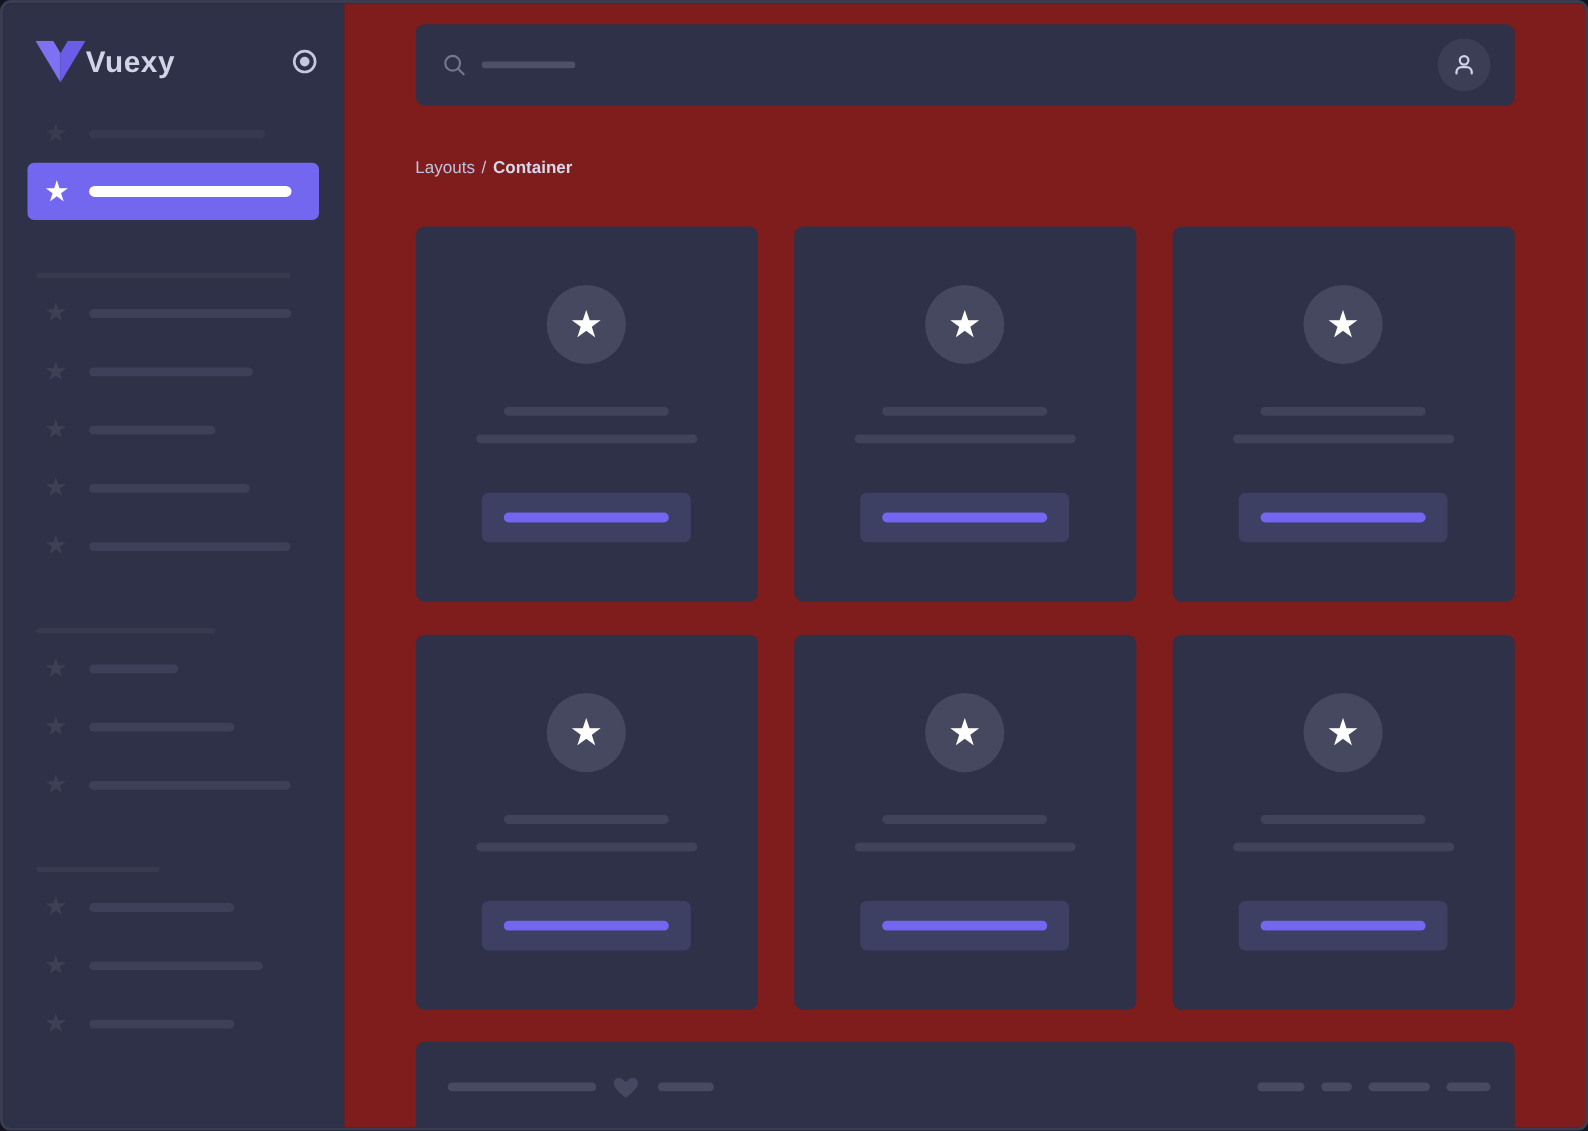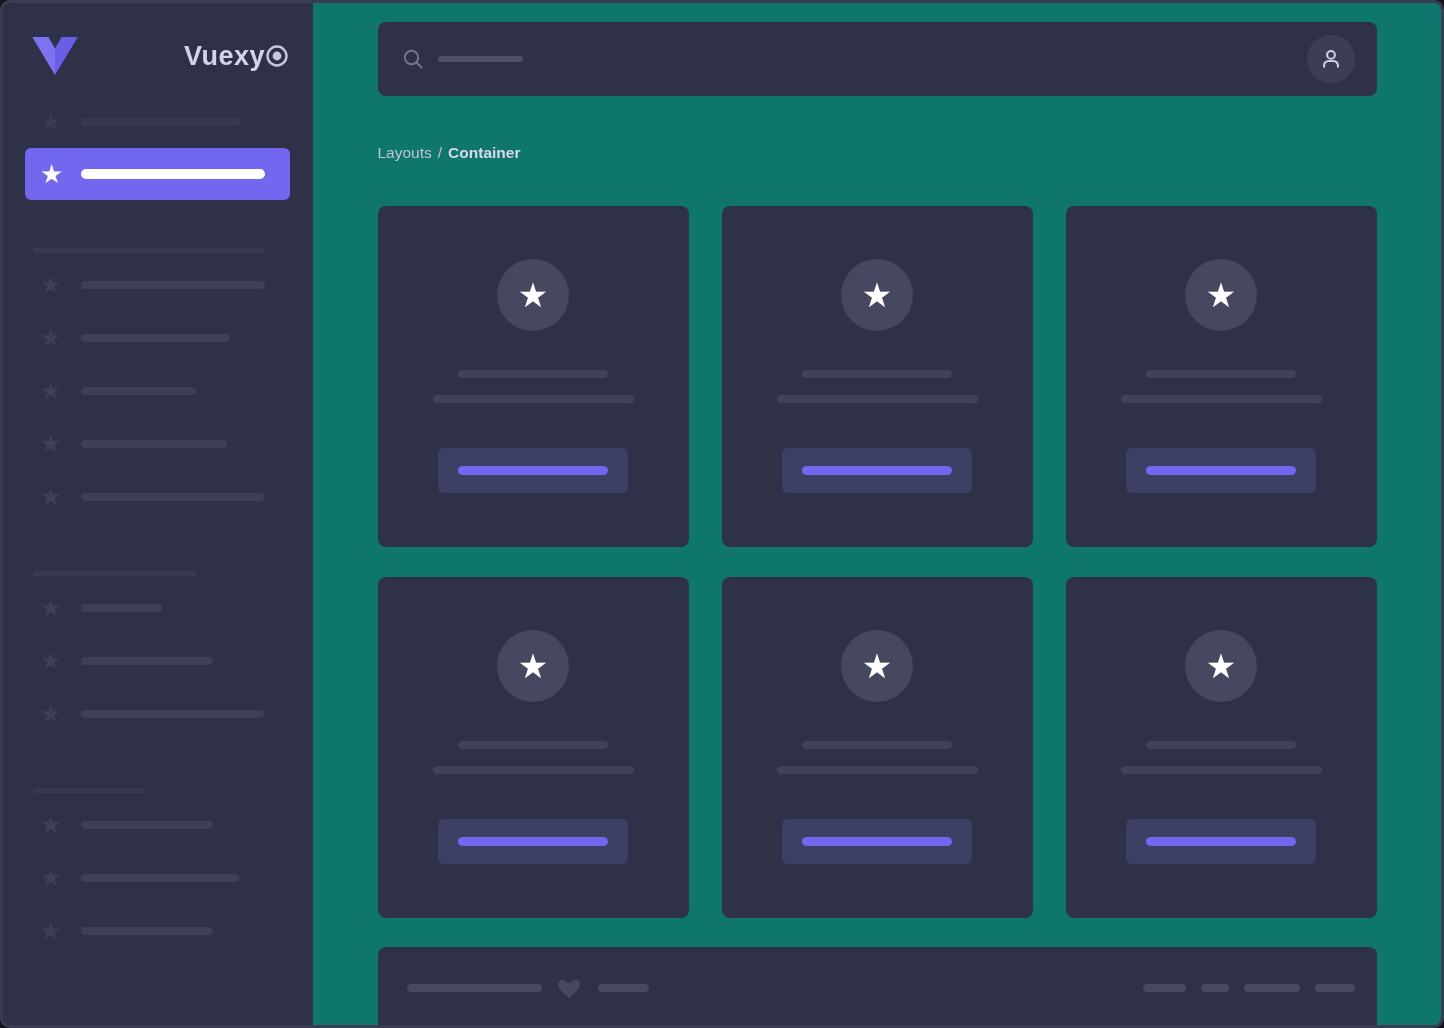--- a/index.html
+++ b/index.html
@@ -3,34 +3,34 @@
 <meta charset="utf-8">
 <style>
   html,body{margin:0;padding:0;background:#131420;font-family:"Liberation Sans",sans-serif;}
   *{box-sizing:border-box;}
   .frame{position:relative;width:1444px;height:1028px;border:3px solid #3a3d52;border-radius:10px;
          overflow:hidden;display:flex;background:#232639;}
   
   .sidebar{width:310px;flex:0 0 310px;background:#2e3147;height:100%;overflow:hidden;}
   .logo-row{display:flex;align-items:center;padding:34px 24px 0 29px;margin-bottom:20px;}
   .logo-v{width:46px;height:38px;flex:0 0 auto;}
-  .logo-text{font-size:27px;font-weight:700;color:#d2d4e8;letter-spacing:.5px;flex:1;text-align:right;}
+  .logo-text{font-size:27px;font-weight:700;color:#d2d4e8;letter-spacing:.5px;flex:1;}
   .pin-icon{width:24px;height:24px;flex:0 0 auto;cursor:pointer;}
   .nav{display:block;}
   .nav-item{height:53px;display:flex;align-items:center;padding-left:37px;cursor:pointer;}
   .nav-item .star{font-size:24px;line-height:24px;width:26px;color:#3e4156;}
   .nav-item.dim .star{color:#3a3d50;}
   .nav-item .bar{height:8px;border-radius:4px;background:#3d4058;margin-left:15px;}
   .nav-item.dim .bar{background:#363950;}
   .nav-item.active{height:52px;margin:0 23px 1px 22px;border-radius:6px;background:#7367f0;padding-left:15px;}
   .nav-item.active .star{color:#ffffff;font-size:26px;}
   .nav-item.active .bar{background:#ffffff;height:10px;border-radius:5px;}
   .nav-section{height:5px;border-radius:2.5px;background:#383b50;margin:48px 0 5px 30px;}
   
-  .main{flex:1;background:#0f766e;padding-top:19px;overflow:hidden;}
+  .main{flex:1;background:#7f1d1d;padding-top:19px;overflow:hidden;}
   .container{width:999px;margin:0 auto;}
   .searchbar{height:74px;background:#2e3148;border-radius:8px;display:flex;align-items:center;
              padding:0 22px 0 24px;cursor:text;}
   .search-icon{width:22px;height:22px;flex:0 0 auto;}
   .search-ph{width:85px;height:6px;border-radius:3px;background:#4d5069;margin-left:14px;flex:0 0 auto;}
   .search-spacer{flex:1;}
   .avatar-btn{width:48px;height:48px;border-radius:50%;background:#3b3e55;display:flex;
               align-items:center;justify-content:center;cursor:pointer;}
   .breadcrumb{margin-top:45px;height:24px;display:flex;align-items:center;font-size:15.5px;}
   .bc-link{color:#bfc2dd;cursor:pointer;}

